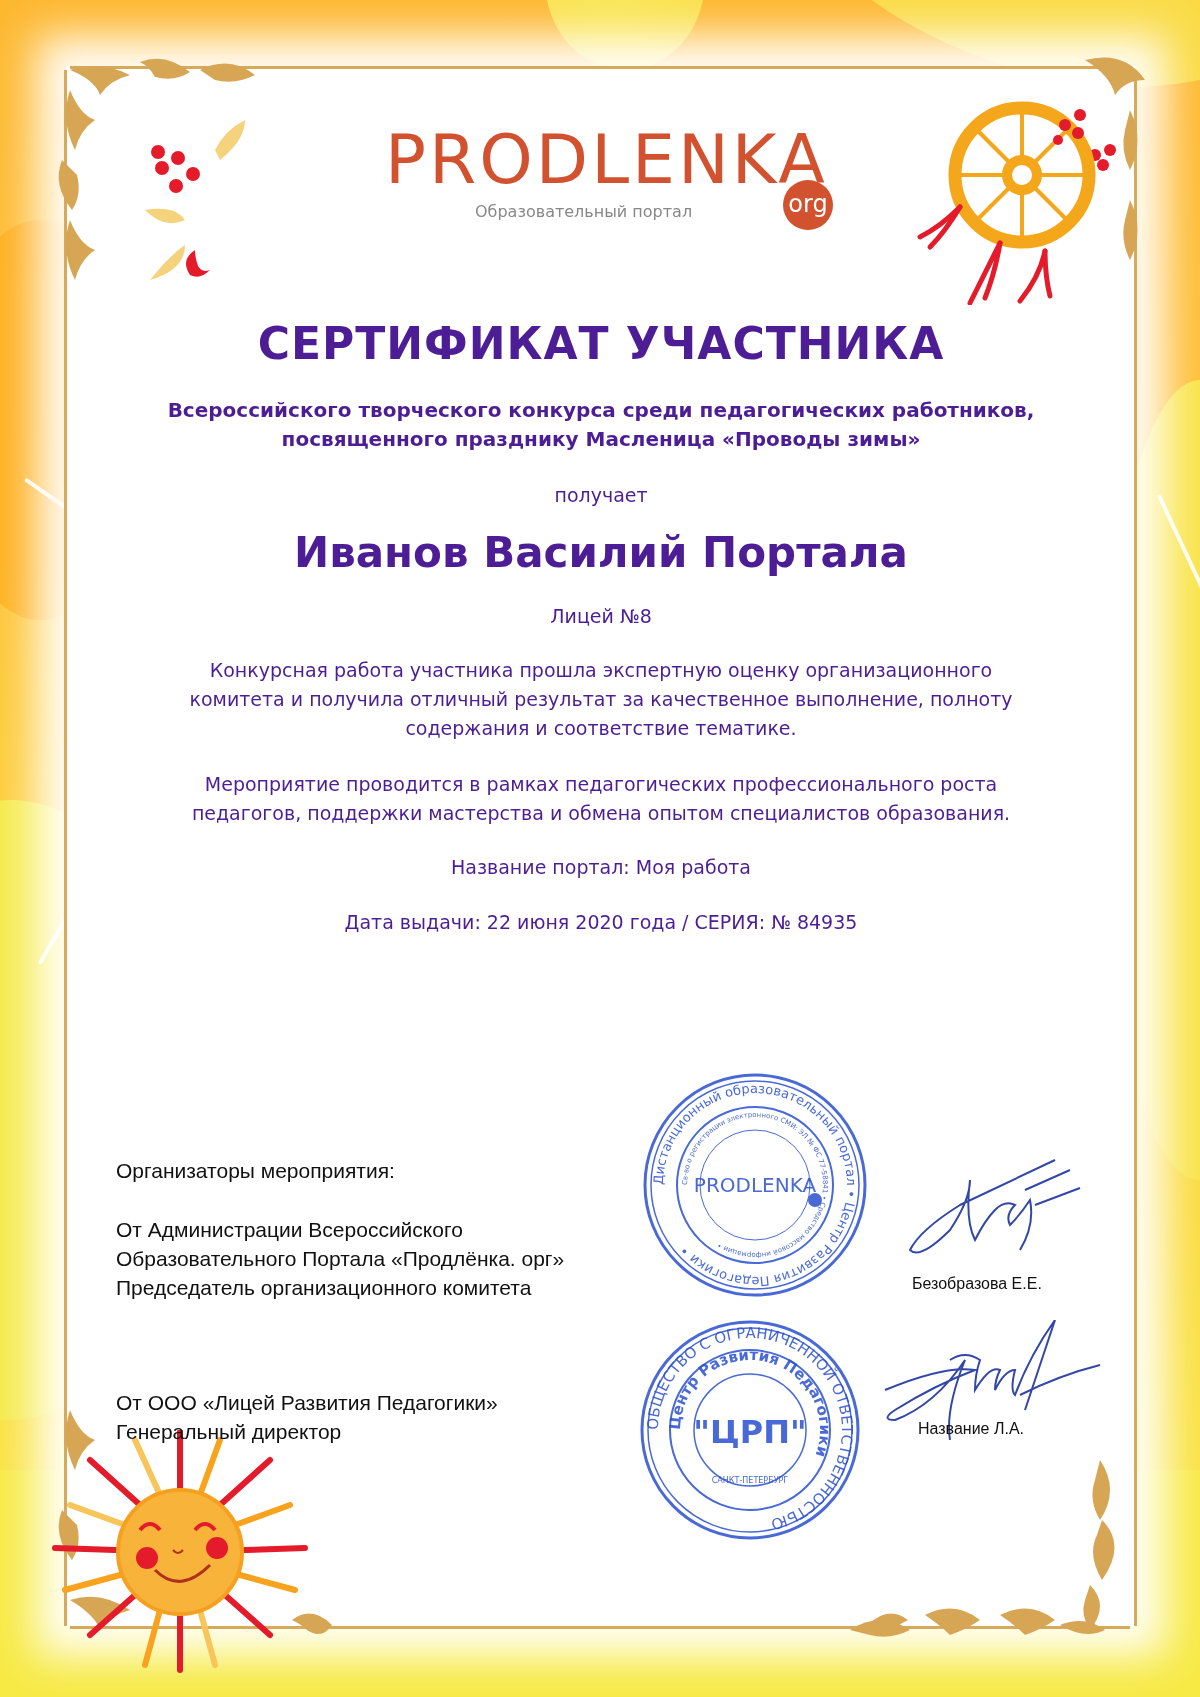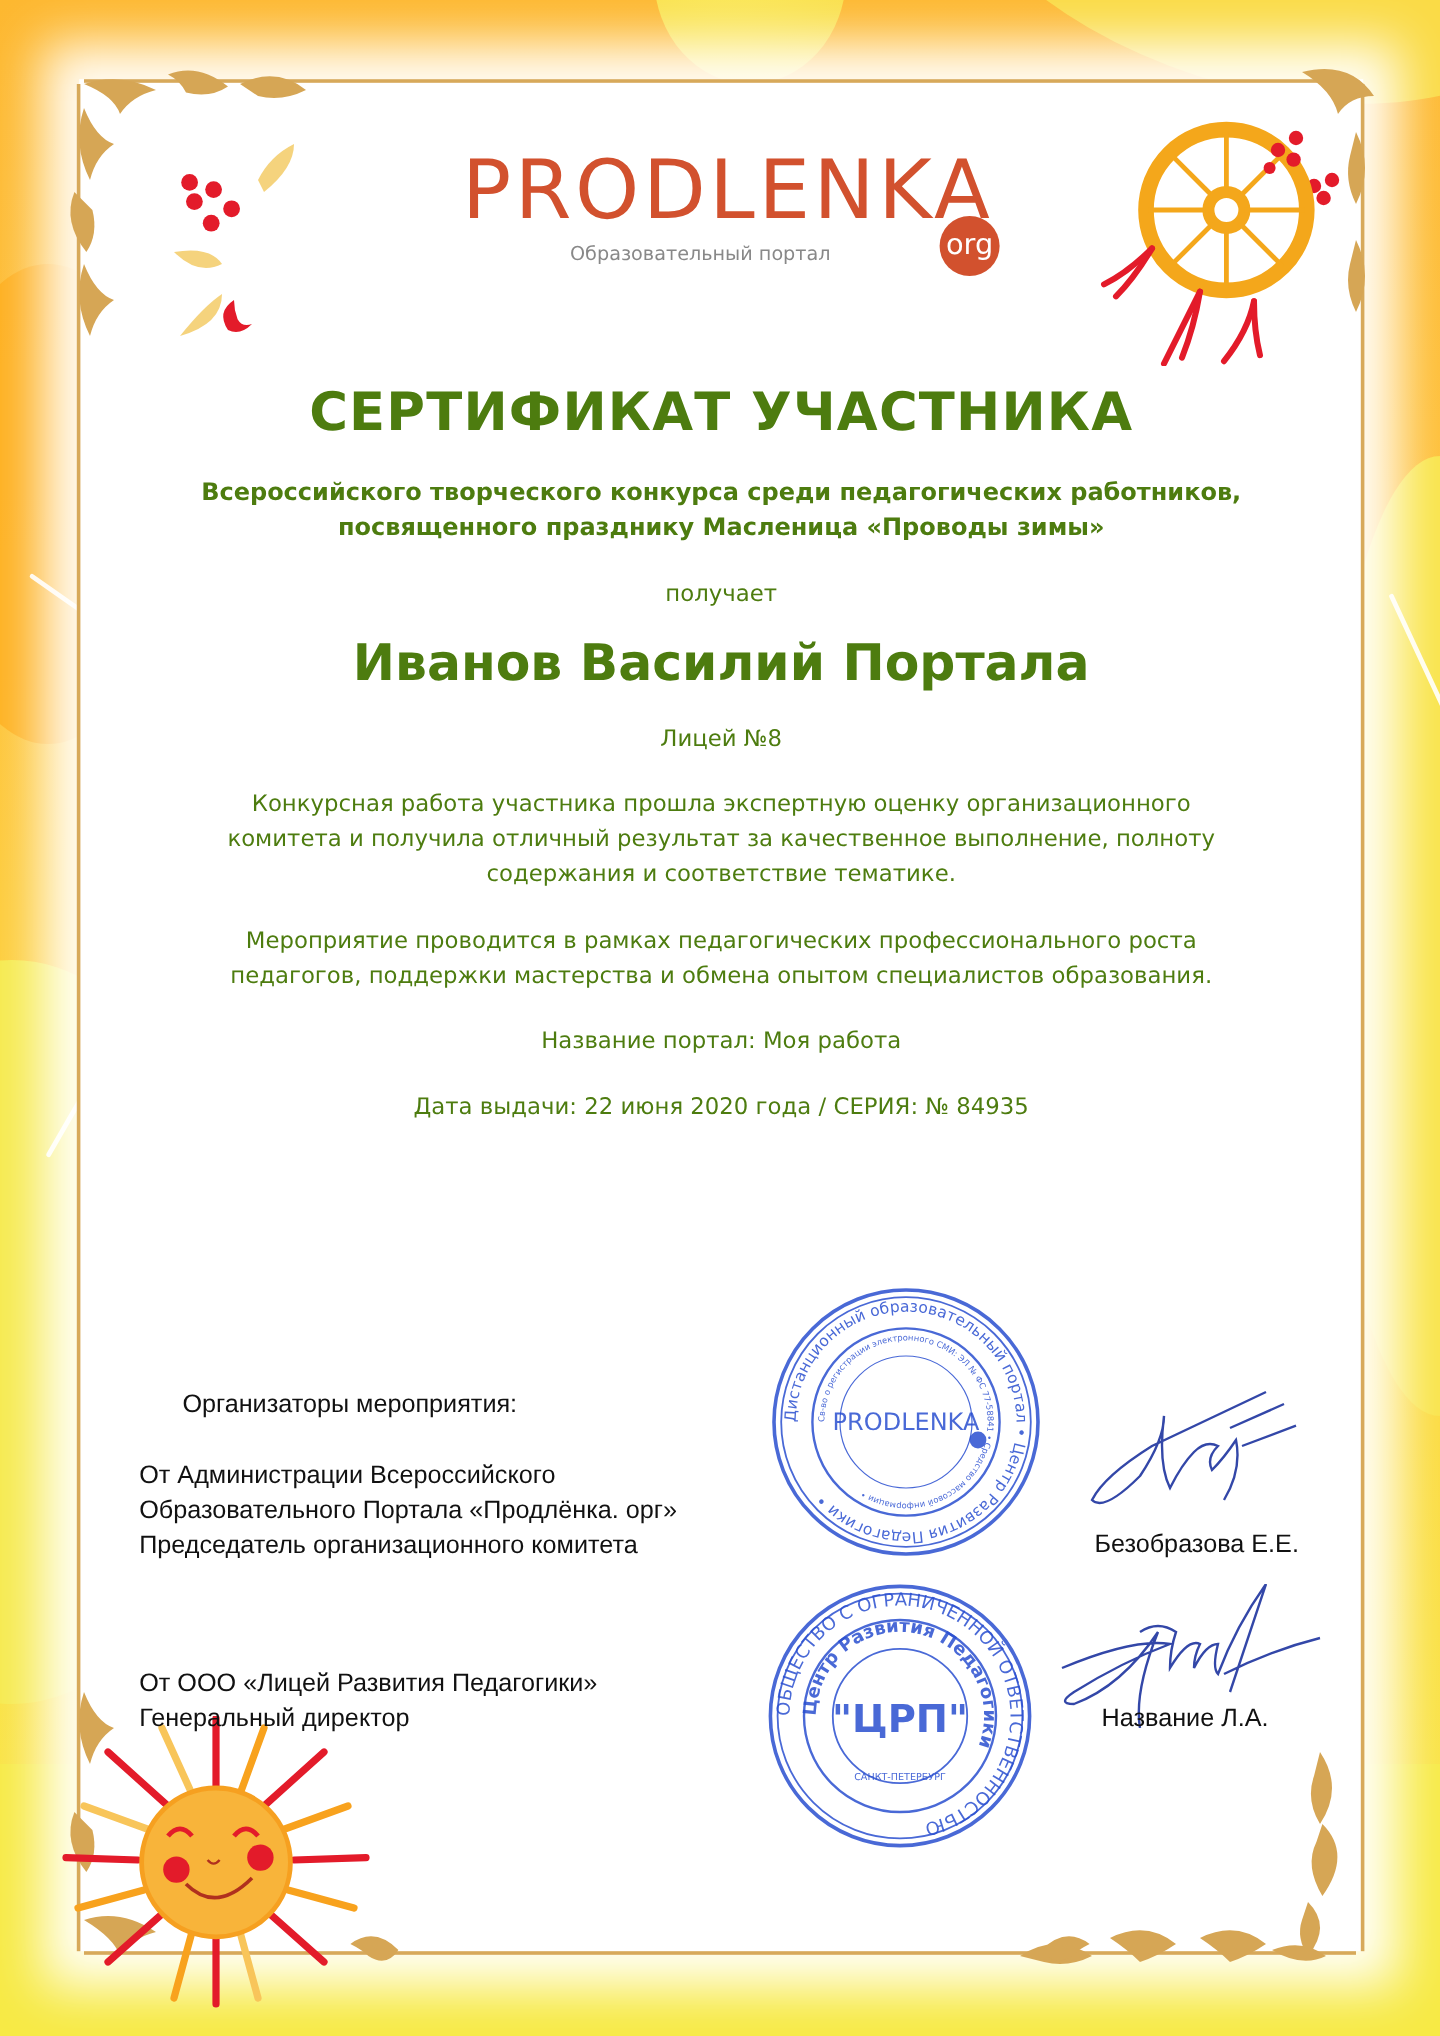--- a/index.html
+++ b/index.html
@@ -41,37 +41,37 @@
     color: #d2512e; letter-spacing: 3px; line-height: 80px;
   }
   .logo-org {
     position: absolute; left: 398px; top: 60px; width: 50px; height: 50px; border-radius: 50%;
     background: #d2512e; color: #fff; font-size: 24px; line-height: 48px; text-align: center;
   }
   .logo-sub {
     position: absolute; left: 90px; top: 82px; font-size: 16px; color: #888;
   }
 
-  .text-center { position: absolute; left: 66px; width: 1070px; text-align: center; color: #4d7c0f; }
+  .text-center { position: absolute; left: 66px; width: 1070px; text-align: center; color: #4c1d95; }
   .title { top: 318px; font-size: 44px; font-weight: bold; letter-spacing: 1px; }
   .subtitle { top: 396px; font-size: 20px; font-weight: bold; line-height: 29px; }
   .receives { top: 484px; font-size: 19px; }
   .recipient { top: 528px; font-size: 42px; font-weight: bold; }
   .org { top: 605px; font-size: 19px; }
   .para1 { top: 656px; font-size: 19px; line-height: 29px; }
   .para2 { top: 770px; font-size: 19px; line-height: 29px; }
   .work { top: 856px; font-size: 19px; }
   .issue { top: 911px; font-size: 19px; text-align: center; }
 
   .org-block { position: absolute; left: 116px; color: #111; font-family: "Liberation Sans", sans-serif; font-size: 21px; line-height: 29px; }
-  .ob-heading { top: 1156px; margin-left: 36px; }
+  .ob-heading { top: 1156px; }
   .ob-admin { top: 1215px; }
   .ob-crp { top: 1388px; }
 
-  .signer { position: absolute; font-family: "Liberation Sans", sans-serif; font-size: 21px; color: #111; }
+  .signer { position: absolute; font-family: "Liberation Sans", sans-serif; font-size: 16px; color: #111; }
   .signer-1 { left: 912px; top: 1275px; }
   .signer-2 { left: 918px; top: 1420px; }
 
   .stamp { position: absolute; }
   .signature { position: absolute; }
 </style>
 </head>
 <body>
 
 <div class="blob blob-4"></div>

